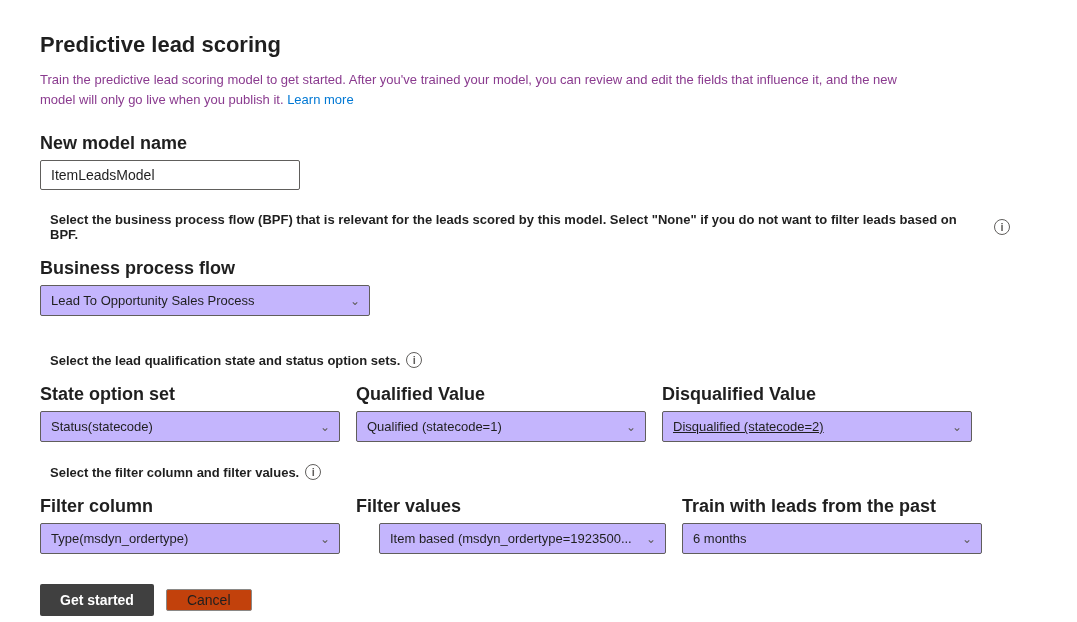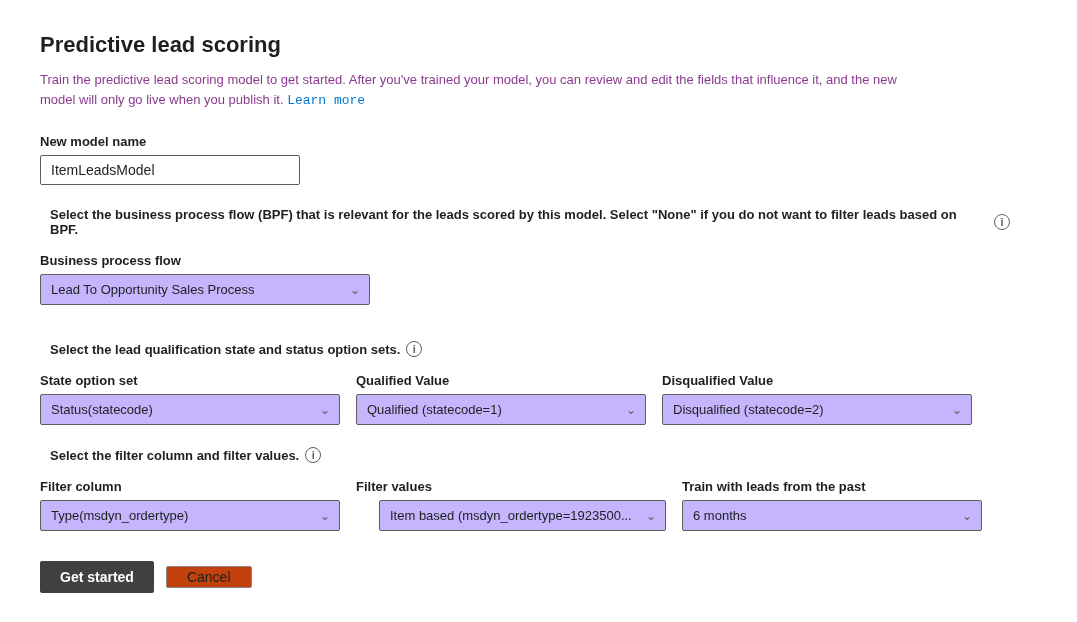--- a/index.html
+++ b/index.html
@@ -21,24 +21,23 @@
     .intro-text {
       font-size: 13px;
       color: #8a3b8f;
       line-height: 1.5;
       margin-bottom: 24px;
       max-width: 870px;
     }
     .intro-text a {
       color: #0078d4;
       text-decoration: none;
-      font-family: Liberation Mono, monospace;
     }
     .field-label {
-      font-size: 13px;
+      font-size: 18px;
       font-weight: 600;
       color: #1f1f1f;
       margin-bottom: 6px;
       display: block;
     }
     .text-input {
       border: 1px solid #605e5c;
       border-radius: 2px;
       padding: 6px 10px;
       font-size: 14px;
@@ -95,21 +94,21 @@
       right: 10px;
       top: 50%;
       transform: translateY(-50%);
       pointer-events: none;
       color: #605e5c;
       font-size: 12px;
     }
     .bpf-dropdown { width: 330px; }
     .state-dropdown { width: 300px; }
     .qualified-dropdown { width: 290px; }
-    .disqualified-dropdown { width: 310px; }
+    .disqualified-dropdown { width: 310px; text-decoration: underline; }
     .filter-col-dropdown { width: 300px; }
     .filter-val-dropdown { width: 310px; }
     .train-dropdown { width: 300px; }
     .button-row {
       display: flex;
       gap: 12px;
       margin-top: 30px;
       align-items: center;
     }
     .btn-primary {

